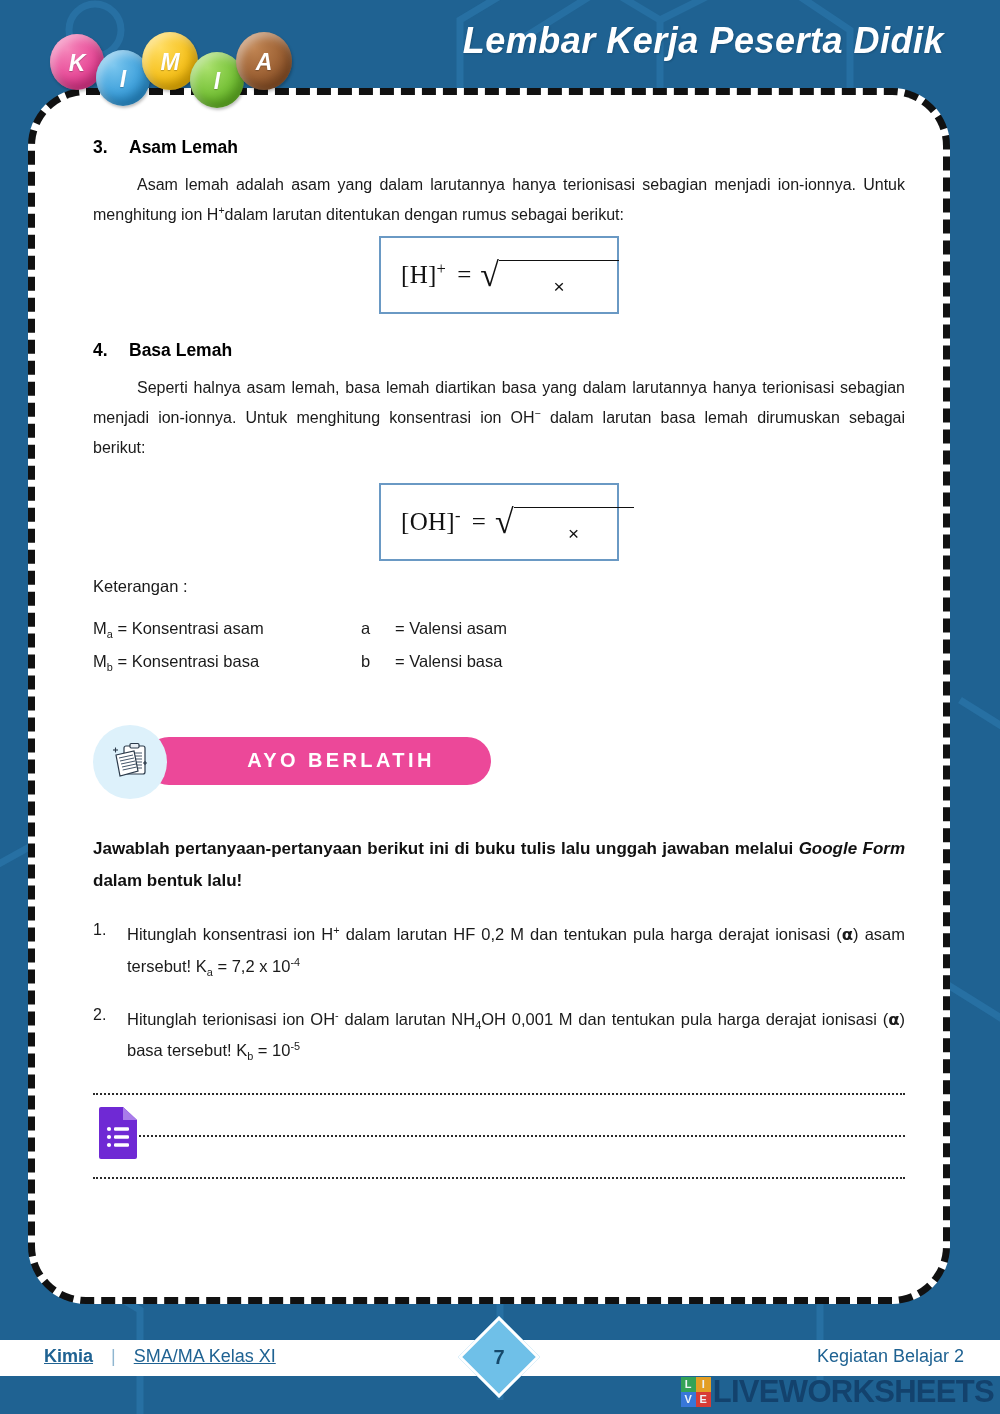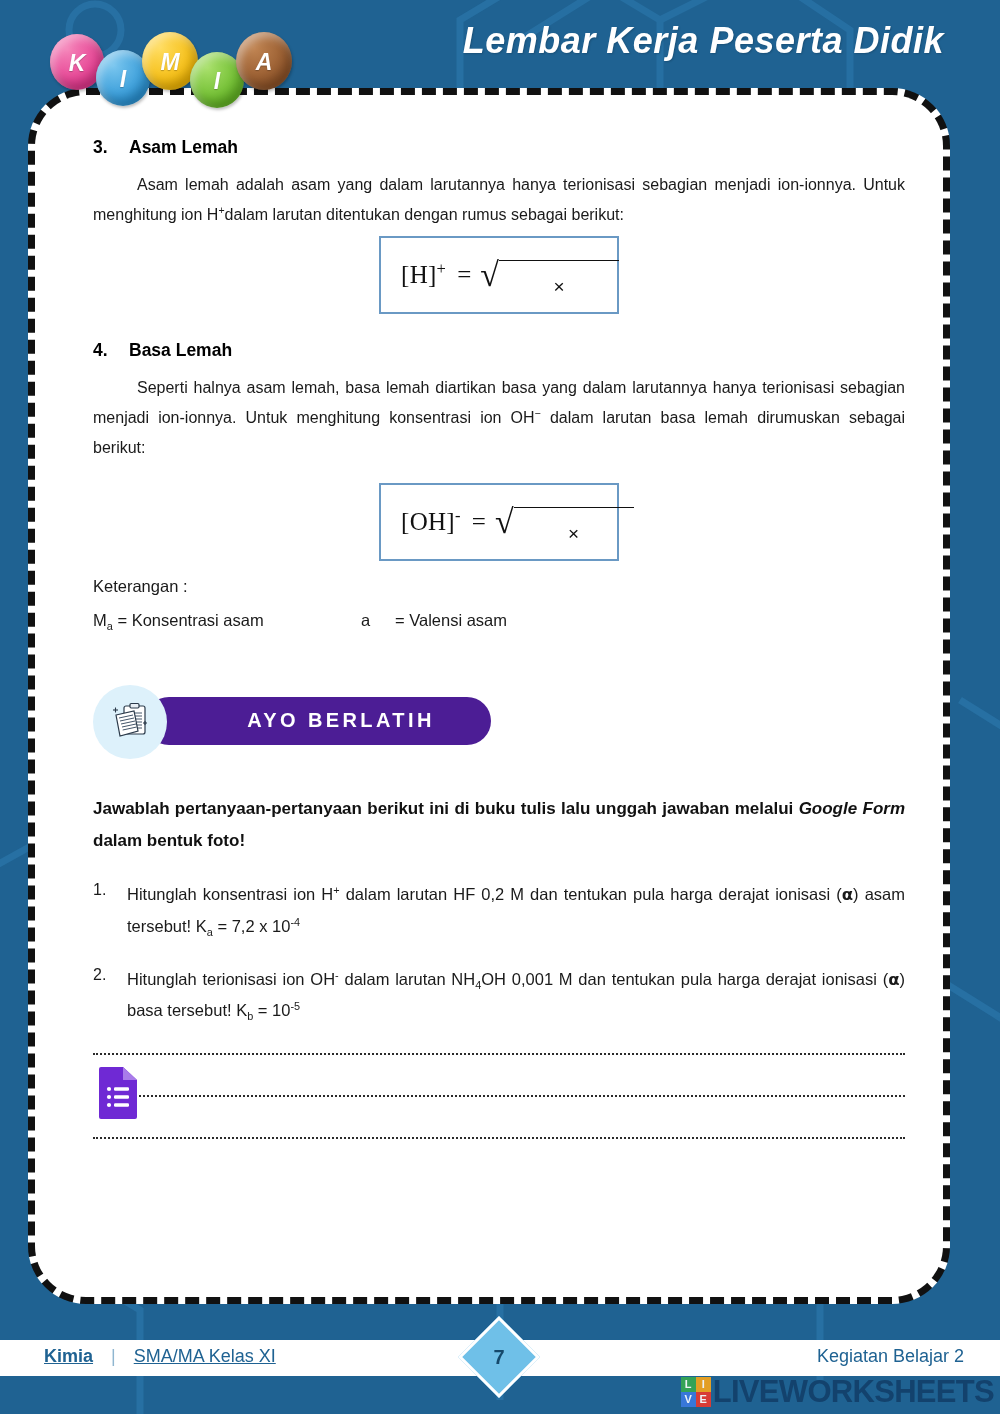--- a/index.html
+++ b/index.html
@@ -159,21 +159,21 @@
   }
   .radical .vinculum .times {
     display: inline-block;
     font-family: "Liberation Sans", sans-serif;
     font-size: 19px;
     transform: translateY(10px);
   }
 
   
   .keterangan { margin-top: 16px; font-size: 16.5px; color: #1a1a1a; }
-  .keterangan .kt-title { margin-bottom: 8px; }
+  .keterangan .kt-title { margin-bottom: 16px; }
   .kt-row { display: flex; line-height: 1.95; justify-content: space-between; }
   .kt-col-a { width: 268px; flex: none; }
   .kt-col-b { width: 34px; flex: none; }
   .kt-col-c { flex: 1; }
 
   
   .practice-wrap {
     position: relative;
     margin-top: 48px;
     height: 74px;
@@ -188,21 +188,21 @@
     align-items: center;
     justify-content: center;
     z-index: 2;
   }
   .practice-pill {
     position: absolute;
     left: 52px;
     top: 12px;
     width: 346px;
     height: 48px;
-    background: #4c1d95;
+    background: #ec4899;
     border-radius: 24px;
     display: flex;
     align-items: center;
     justify-content: center;
     padding-left: 46px;
     box-sizing: border-box;
     z-index: 1;
   }
   .practice-pill .label {
     color: #ffffff;
@@ -442,20 +442,25 @@
 
     <div class="keterangan">
       <div class="kt-title">Keterangan :</div>
 
       <div class="kt-row">
         <div class="kt-col-a"><span>M</span><sub>a</sub> <span>= Konsentrasi asam</span></div>
         <div class="kt-col-b">a</div>
         <div class="kt-col-c">= Valensi asam</div>
       </div>
 
+      <div class="kt-row">
+        <div class="kt-col-a"><span>M</span><sub>b</sub> <span>= Konsentrasi basa</span></div>
+        <div class="kt-col-b">b</div>
+        <div class="kt-col-c">= Valensi basa</div>
+      </div>
     </div>
 
     <div class="practice-wrap">
       <div class="practice-pill">
         <span class="label">AYO BERLATIH</span>
       </div>
       <div class="practice-icon">
         <svg width="46" height="46" viewBox="0 0 46 46" xmlns="http://www.w3.org/2000/svg">
           <g fill="none" stroke="#2b3a4a" stroke-width="1.2">
             <rect x="17" y="7" width="21" height="28" rx="2" fill="#ffffff"></rect>
@@ -480,21 +485,21 @@
           <g stroke="#2b3a4a" stroke-width="1.1">
             <line x1="6" y1="11" x2="11" y2="11"></line>
               <line x1="8.5" y1="8.5" x2="8.5" y2="13.5"></line>
             <line x1="36" y1="24" x2="40" y2="24"></line>
               <line x1="38" y1="22" x2="38" y2="26"></line>
           </g>
         </svg>
       </div>
     </div>
 
-    <div class="instruction"><span>Jawablah pertanyaan-pertanyaan berikut ini di buku tulis lalu unggah jawaban melalui </span><span class="gf">Google Form</span><span> dalam bentuk foto!</span></div>
+    <div class="instruction"><span>Jawablah pertanyaan-pertanyaan berikut ini di buku tulis lalu unggah jawaban melalui </span><span class="gf">Google Form</span><span> dalam bentuk lalu!</span></div>
 
     <div class="qlist">
       <div class="q-item">
         <div class="q-num">1.</div>
         <div class="q-text"><span>Hitunglah konsentrasi ion H</span><sup>+</sup><span> dalam larutan HF 0,2 M dan tentukan pula harga derajat ionisasi (</span><span class="alpha">α</span><span>) asam tersebut! K</span><sub>a</sub><span> = 7,2 x 10</span><sup>-4</sup></div>
       </div>
 
       <div class="q-item">
         <div class="q-num">2.</div>
         <div class="q-text"><span>Hitunglah terionisasi ion OH</span><sup>-</sup><span> dalam larutan NH</span><sub>4</sub><span>OH 0,001 M dan tentukan pula harga derajat ionisasi (</span><span class="alpha">α</span><span>) basa tersebut! K</span><sub>b</sub><span> = 10</span><sup>-5</sup></div>

